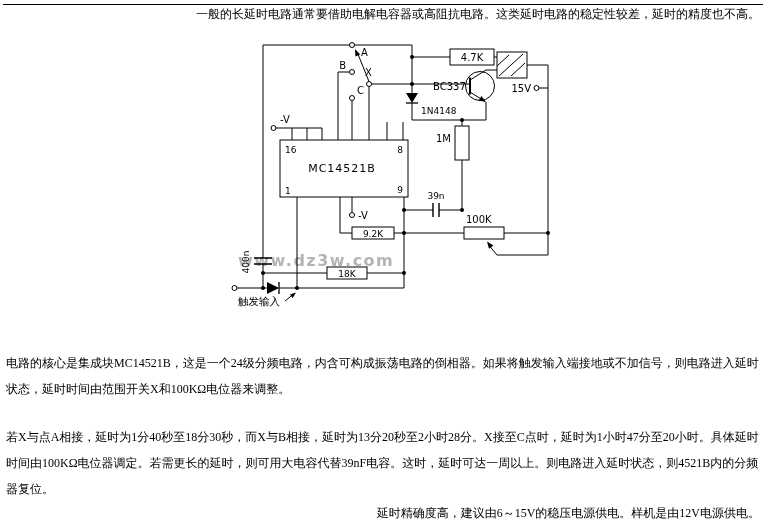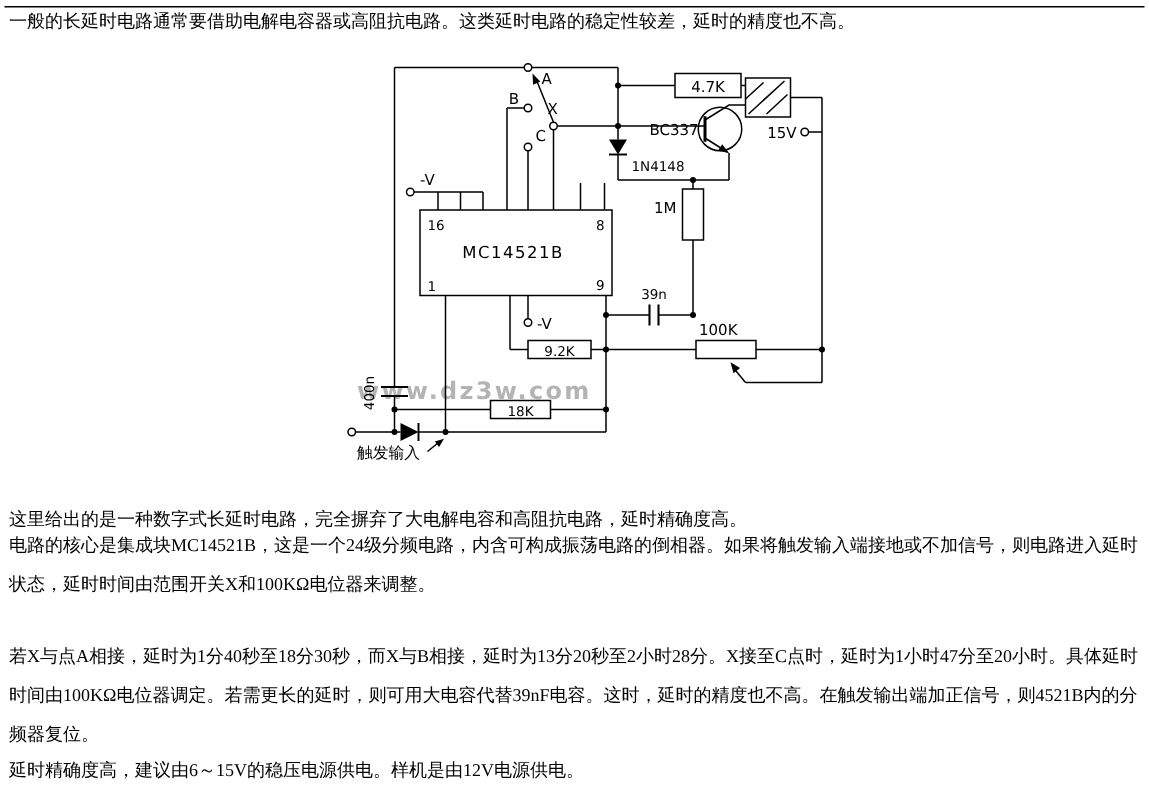--- a/index.html
+++ b/index.html
@@ -1,20 +1,20 @@
 <!DOCTYPE html>
 <html><head>
 <meta charset="utf-8">
 <style>
   html,body{margin:0;padding:0;background:#fff;}
   .page{position:relative;width:766px;height:525px;background:#fff;color:#000;
         font-family:"Liberation Serif","DejaVu Serif",serif;overflow:hidden;}
   .rule{position:absolute;left:3px;right:3px;top:4px;border-top:1px solid #000;}
   .para{position:absolute;left:6px;width:754px;font-size:12px;line-height:26px;}
-  .para.single{line-height:14px;}
+  .para.single{line-height:14px;text-align:right;}
   svg{position:absolute;left:0;top:0;}
   svg text{font-family:"DejaVu Sans","Liberation Sans",sans-serif;font-size:10px;fill:#000;}
   svg .small{font-size:9px;}
   svg .icname{font-size:11px;letter-spacing:1px;}
   svg .wm{font-size:16px;font-weight:bold;letter-spacing:1.5px;fill:#b4b4b4;}
   svg .cjk{font-family:"Liberation Serif","DejaVu Serif",serif;font-size:10.5px;}
 </style>
 </head>
 <body>
 
@@ -161,17 +161,16 @@
     <g>
       <circle cx="234.5" cy="288" r="2.5" fill="#fff" stroke="#000"></circle>
       <polygon points="267,282 267,294 279,288" fill="#000"></polygon>
       <line x1="279" y1="282" x2="279" y2="294" stroke="#000" stroke-width="1.3"></line>
       <line x1="285" y1="301" x2="293" y2="294.5" stroke="#000"></line>
       <polygon points="296,292.5 289.9,294.4 292.7,298" fill="#000"></polygon>
       <text class="cjk" x="238" y="305">触发输入</text>
     </g>
   </svg>
 
-  <div class="para single" style="top:339px">这里给出的是一种数字式长延时电路，完全摒弃了大电解电容和高阻抗电路，延时精确度高。</div>
   <div class="para" style="top:350px">电路的核心是集成块MC14521B，这是一个24级分频电路，内含可构成振荡电路的倒相器。如果将触发输入端接地或不加信号，则电路进入延时状态，延时时间由范围开关X和100KΩ电位器来调整。</div>
-  <div class="para" style="top:424px">若X与点A相接，延时为1分40秒至18分30秒，而X与B相接，延时为13分20秒至2小时28分。X接至C点时，延时为1小时47分至20小时。具体延时时间由100KΩ电位器调定。若需更长的延时，则可用大电容代替39nF电容。这时，延时的精度也不高。在触发输出端加正信号，则4521B内的分频器复位。</div>
+  <div class="para" style="top:424px">若X与点A相接，延时为1分40秒至18分30秒，而X与B相接，延时为13分20秒至2小时28分。X接至C点时，延时为1小时47分至20小时。具体延时时间由100KΩ电位器调定。若需更长的延时，则可用大电容代替39nF电容。这时，延时可达一周以上。则电路进入延时状态，则4521B内的分频器复位。</div>
   <div class="para single" style="top:506px">延时精确度高，建议由6～15V的稳压电源供电。样机是由12V电源供电。</div>
 </div>
 
 </body></html>

